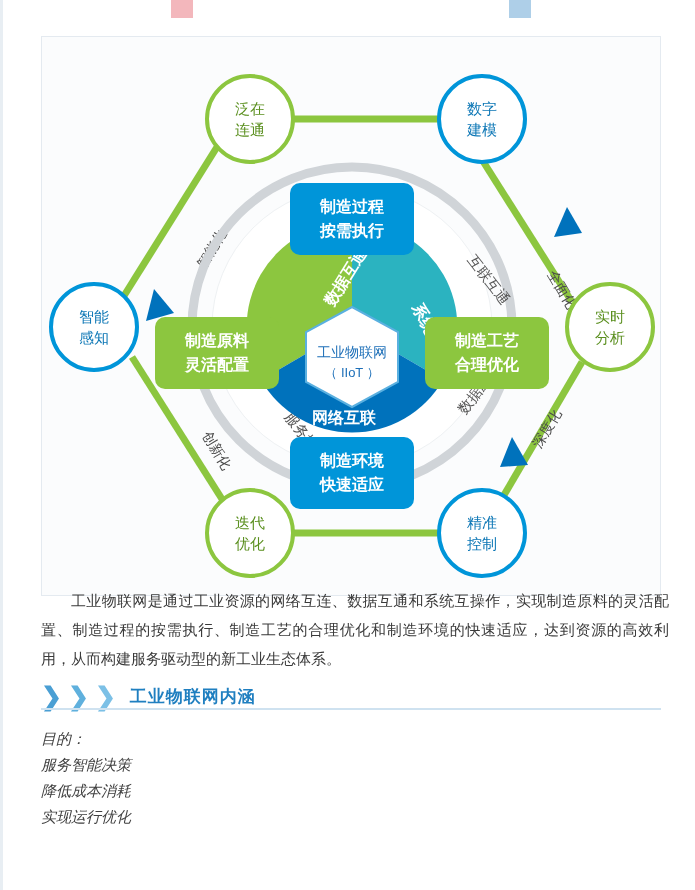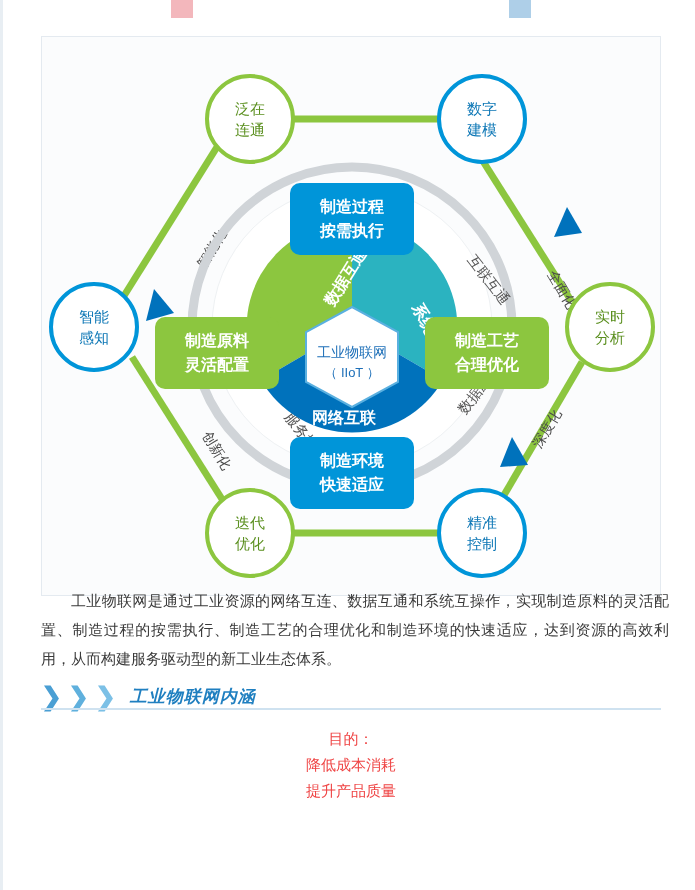--- a/index.html
+++ b/index.html
@@ -83,40 +83,40 @@
     font-weight: bold;
     line-height: 1;
   }
   .chev.c2 { color: #5fb0dd; }
   .chev.c3 { color: #7cc0e6; }
   .section-title {
     font-size: 17px;
     font-weight: bold;
     color: #1f7fc0;
     letter-spacing: 1px;
-    font-style: italic;
   }
   .rule {
     position: absolute;
     left: 38px;
     top: 708px;
     width: 620px;
     height: 2px;
     background: #cfe2f0;
   }
 
   .purpose {
     position: absolute;
     left: 38px;
     top: 726px;
     width: 620px;
-    text-align: center;
+    text-align: left;
     font-size: 15px;
     line-height: 25px;
-    color: #ef4444;
+    color: #404040;
+    font-style: italic;
   }
   .purpose div { margin-bottom: 1px; }
 </style>
 </head>
 <body>
 
 <div class="page">
 
   <div class="top-mark pink"></div>
   <div class="top-mark blue"></div>
@@ -234,17 +234,18 @@
       <span class="chev c1">❯</span>
       <span class="chev c2">❯</span>
       <span class="chev c3">❯</span>
     </div>
     <span class="section-title">工业物联网内涵</span>
   </div>
   <div class="rule"></div>
 
   <div class="purpose">
     <div>目的：</div>
+    <div>服务智能决策</div>
     <div>降低成本消耗</div>
-    <div>提升产品质量</div>
+    <div>实现运行优化</div>
   </div>
 
 </div>
 
 </body></html>

